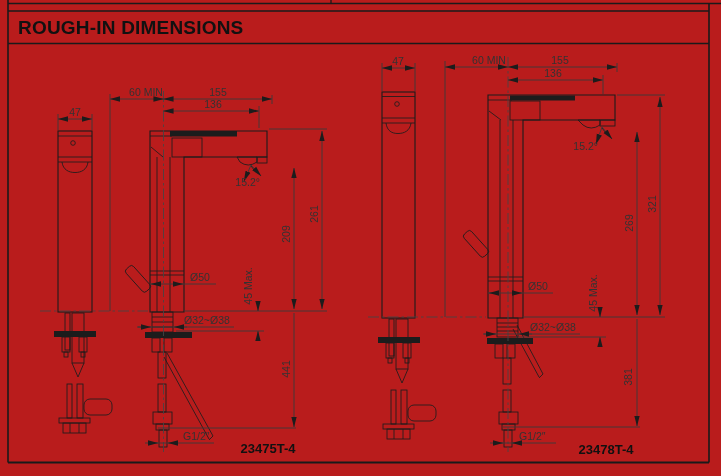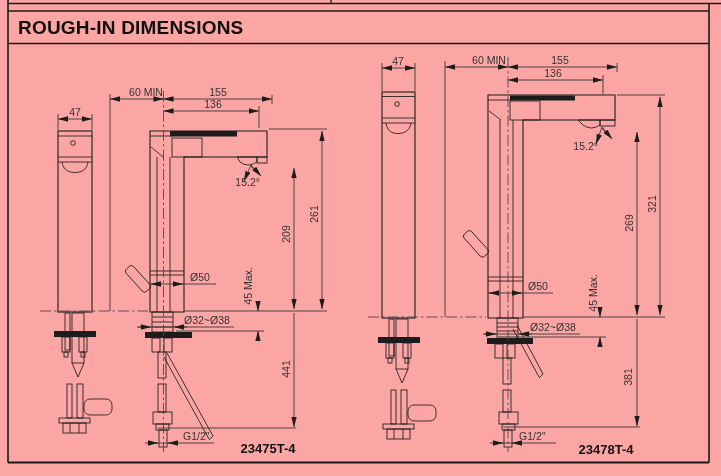--- a/index.html
+++ b/index.html
@@ -1,16 +1,16 @@
 <!DOCTYPE html>
 <html><head>
 <meta charset="utf-8">
 <style>
   html,body{margin:0;padding:0;background:#fff;}
-  #page{position:relative;width:721px;height:476px;background:#fca5a5;overflow:hidden;}
+  #page{position:relative;width:721px;height:476px;background:#b91c1c;overflow:hidden;}
   svg{position:absolute;left:0;top:0;}
   svg text{font-family:"Liberation Sans","DejaVu Sans",sans-serif;fill:#333;font-size:10.5px;}
   svg text.model{font-weight:bold;font-size:13px;fill:#111;}
   svg text.title{font-weight:bold;font-size:19px;fill:#111;letter-spacing:0.2px;}
   .outline{fill:none;stroke:#1c1c1c;stroke-width:1.1;}
   .thin{fill:none;stroke:#1c1c1c;stroke-width:0.85;}
   .dim{fill:none;stroke:#3a3a3a;stroke-width:0.9;}
   .dark{fill:#1c1c1c;stroke:none;}
   .cl{fill:none;stroke:#444;stroke-width:0.85;stroke-dasharray:11 3 2.5 3;}
   .frame{stroke:#1a1a1a;fill:none;}

